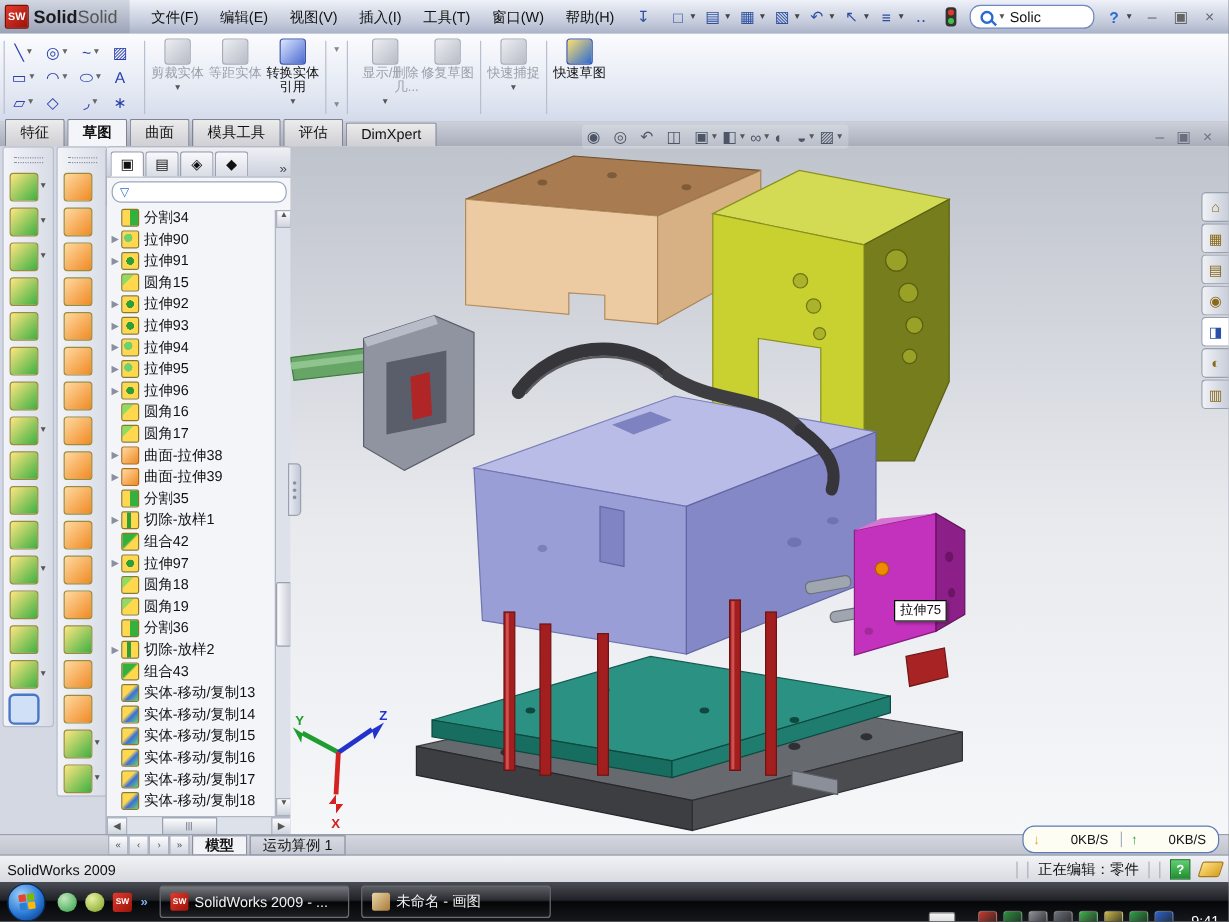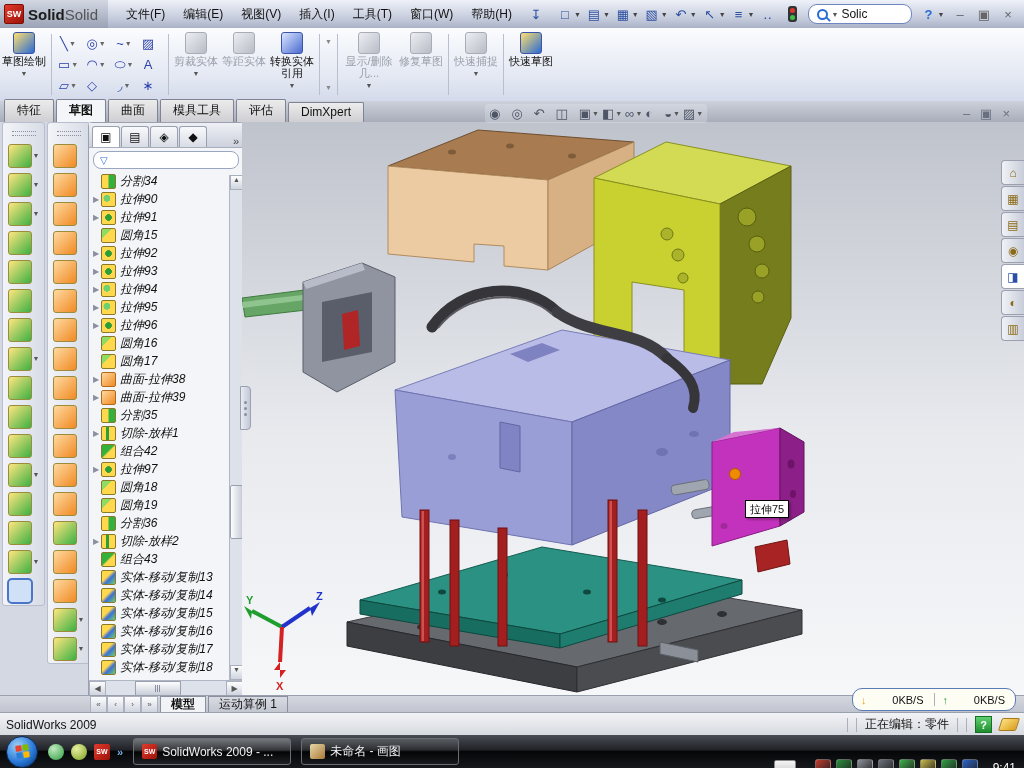--- a/index.html
+++ b/index.html
@@ -34,21 +34,21 @@
   .winbtns span{width:16px;text-align:center;}
   
   .cmdbar{position:absolute;top:28px;left:0;right:0;height:73px;
           background:linear-gradient(#fbfcfe,#e2e7f2 70%,#d4daea);border-bottom:1px solid #aab1c2;
           display:flex;align-items:stretch;}
   .cmdsep{width:1px;background:#b8bfce;margin:6px 3px;}
   .bigbtn{width:48px;display:flex;flex-direction:column;align-items:center;justify-content:flex-start;
           padding-top:4px;text-align:center;font-size:11px;line-height:12px;}
   .bigbtn .cicon{width:20px;height:20px;border-radius:3px;margin-bottom:1px;}
   .bigbtn .dd{font-size:7px;color:#555;margin-top:1px;}
-  .bigbtn.dis{color:#9aa0ab;}
+  .bigbtn.dis{color:#9aa0ab;text-align:right;}
   .cicon.blue{background:linear-gradient(135deg,#dbe6ff,#4a6ad0);border:1px solid #3a54a8;}
   .cicon.colorful{background:linear-gradient(135deg,#ffe070,#2a6ad4);border:1px solid #3a54a8;}
   .cicon.grayed{background:linear-gradient(135deg,#eceef2,#b8bcc6);border:1px solid #a8acb6;}
   .sketchgrid{display:grid;grid-template-columns:repeat(4,26px);grid-auto-rows:21px;align-content:center;
               column-gap:2px;color:#2a3faa;font-size:13px;}
   .sg{display:flex;align-items:center;justify-content:center;}
   .sg .dd{font-size:7px;color:#666;margin-left:1px;}
   .stackgrp{display:flex;flex-direction:column;justify-content:center;gap:3px;font-size:11px;color:#9aa0ab;}
   .stackrow{display:flex;align-items:center;gap:4px;}
   .srow-icon{width:14px;height:14px;border-radius:2px;background:linear-gradient(135deg,#eceef2,#b8bcc6);
@@ -81,21 +81,21 @@
   .ttab{width:26px;height:20px;border:1px solid #9aa0b0;border-bottom:none;border-radius:3px 3px 0 0;
         background:linear-gradient(#f8f9fb,#d8dce4);display:flex;align-items:center;justify-content:center;
         font-size:12px;margin-right:1px;}
   .ttab.active{background:#fff;}
   .ttab-more{margin-left:auto;margin-right:4px;font-size:11px;color:#444;}
   .filterrow{padding:3px 4px;}
   .filterbox{height:16px;border:1px solid #9aa6c0;border-radius:8px;background:#fff;display:flex;
              align-items:center;padding:0 6px;gap:4px;}
   .funnel{color:#2a6ad4;font-size:10px;}
   .treelist{flex:1;overflow:hidden;position:relative;padding-left:2px;background:#f4f5f8;}
-  .trow{display:flex;align-items:center;height:18px;white-space:nowrap;font-style:italic;}
+  .trow{display:flex;align-items:center;height:18px;white-space:nowrap;}
   .texp{width:10px;font-size:8px;color:#8a90a0;text-align:center;flex:none;}
   .ticon{width:13px;height:13px;flex:none;margin-right:4px;border:1px solid #8a7a28;border-radius:2px;}
   .tlabel{font-size:12px;}
   .ic-split{background:linear-gradient(90deg,#ffd84d 48%,#34b13c 52%);}
   .ic-extrude-boss{background:radial-gradient(circle at 38% 40%,#6fd06f 0 30%,#ffd84d 32%);}
   .ic-extrude-cut{background:radial-gradient(circle at 50% 50%,#2e9e38 0 34%,#ffd84d 36%);}
   .ic-fillet{background:linear-gradient(135deg,#8fdc62 0 35%,#ffd84d 37%);}
   .ic-surface-extrude{background:linear-gradient(135deg,#ffd9a0,#f08a24);border-color:#b06a18;}
   .ic-cut-loft{background:linear-gradient(90deg,#ffd84d 0 30%,#2e9e38 30% 55%,#ffd84d 55%);}
   .ic-combine{background:linear-gradient(135deg,#34b13c 0 45%,#ffd84d 55%);}
@@ -260,25 +260,20 @@
     </div>
     <div class="winbtns">
 
     <span>–</span>
         <span>▣</span>
         <span>×</span>
       </div>
   </div>
 
   <div class="cmdbar">
-    <div class="bigbtn">
-      <div class="cicon colorful"></div>
-      <div>草图绘制</div>
-      <div class="dd">▼</div>
-    </div>
     <div class="cmdsep"></div>
     <div class="sketchgrid">
 
     <div class="sg">
         <span>╲</span>
         <span class="dd">▼</span>
       </div>
         <div class="sg">
         <span>◎</span>
         <span class="dd">▼</span>

